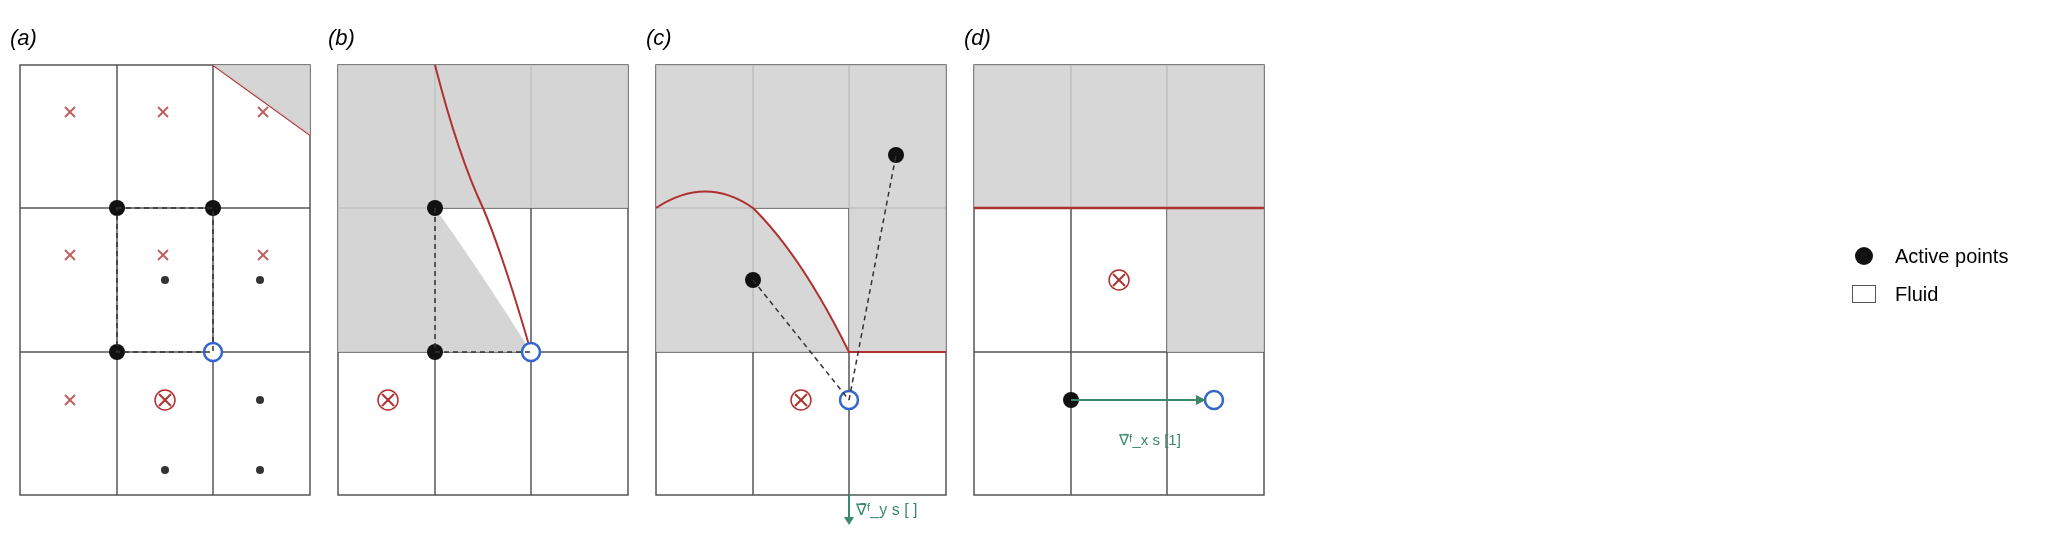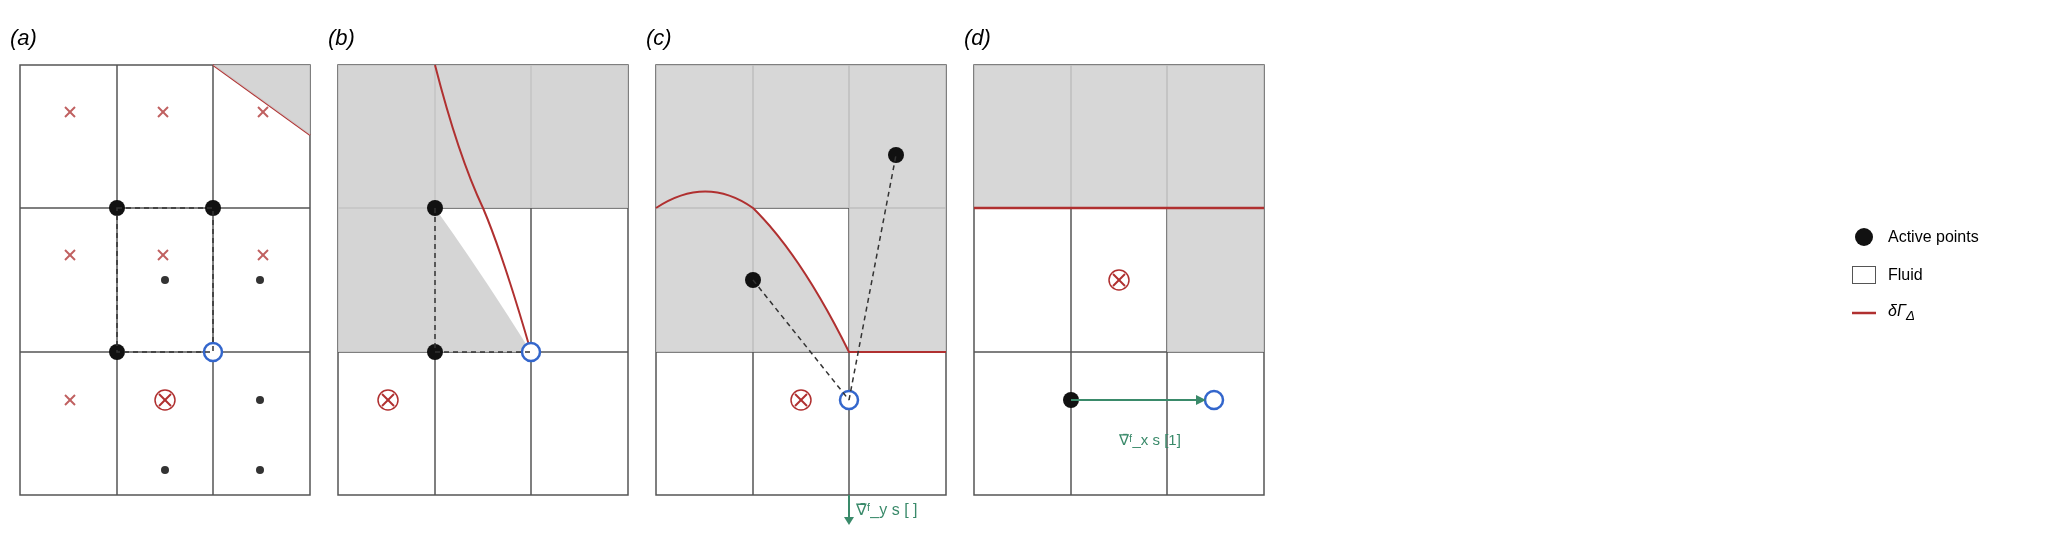--- a/index.html
+++ b/index.html
@@ -43,22 +43,22 @@
       display: flex;
       flex-direction: column;
       gap: 10px;
       padding: 20px 20px 20px 30px;
       min-width: 220px;
       justify-content: center;
     }
     .legend-item {
       display: flex;
       align-items: center;
-      gap: 10px;
-      font-size: 16px;
+      gap: 17px;
+      font-size: 20px;
       font-family: Arial, sans-serif;
     }
     .legend-icon {
       width: 28px;
       height: 28px;
       display: flex;
       align-items: center;
       justify-content: center;
     }
     .legend-rect-fluid {
@@ -273,23 +273,15 @@
 
 
     <div class="legend-item">
       <div class="legend-icon">
         <div class="legend-rect-fluid"></div>
       </div>
       <span>Fluid</span>
     </div>
 
 
-    <div class="legend-item">
-      <div class="legend-icon">
-        <svg width="28" height="18">
-            <line x1="2" y1="9" x2="26" y2="9" stroke="#b03030" stroke-width="2.5"></line>
-          </svg>
-      </div>
-      <span style="font-style:italic;">δΓ<sub>Δ</sub></span>
-    </div>
 
   </div>
 </div>
 
 </body></html>

